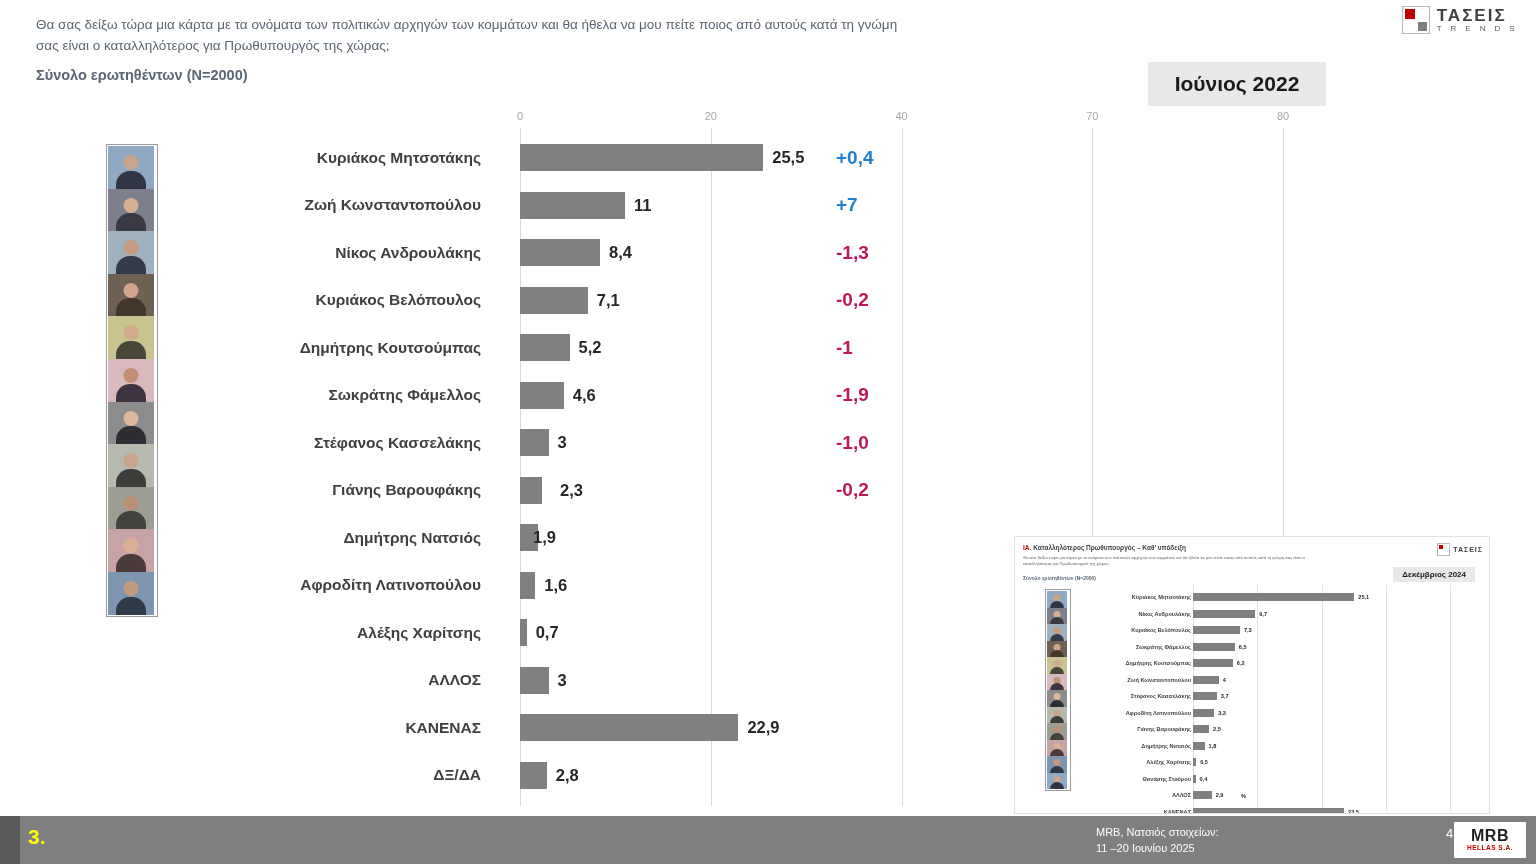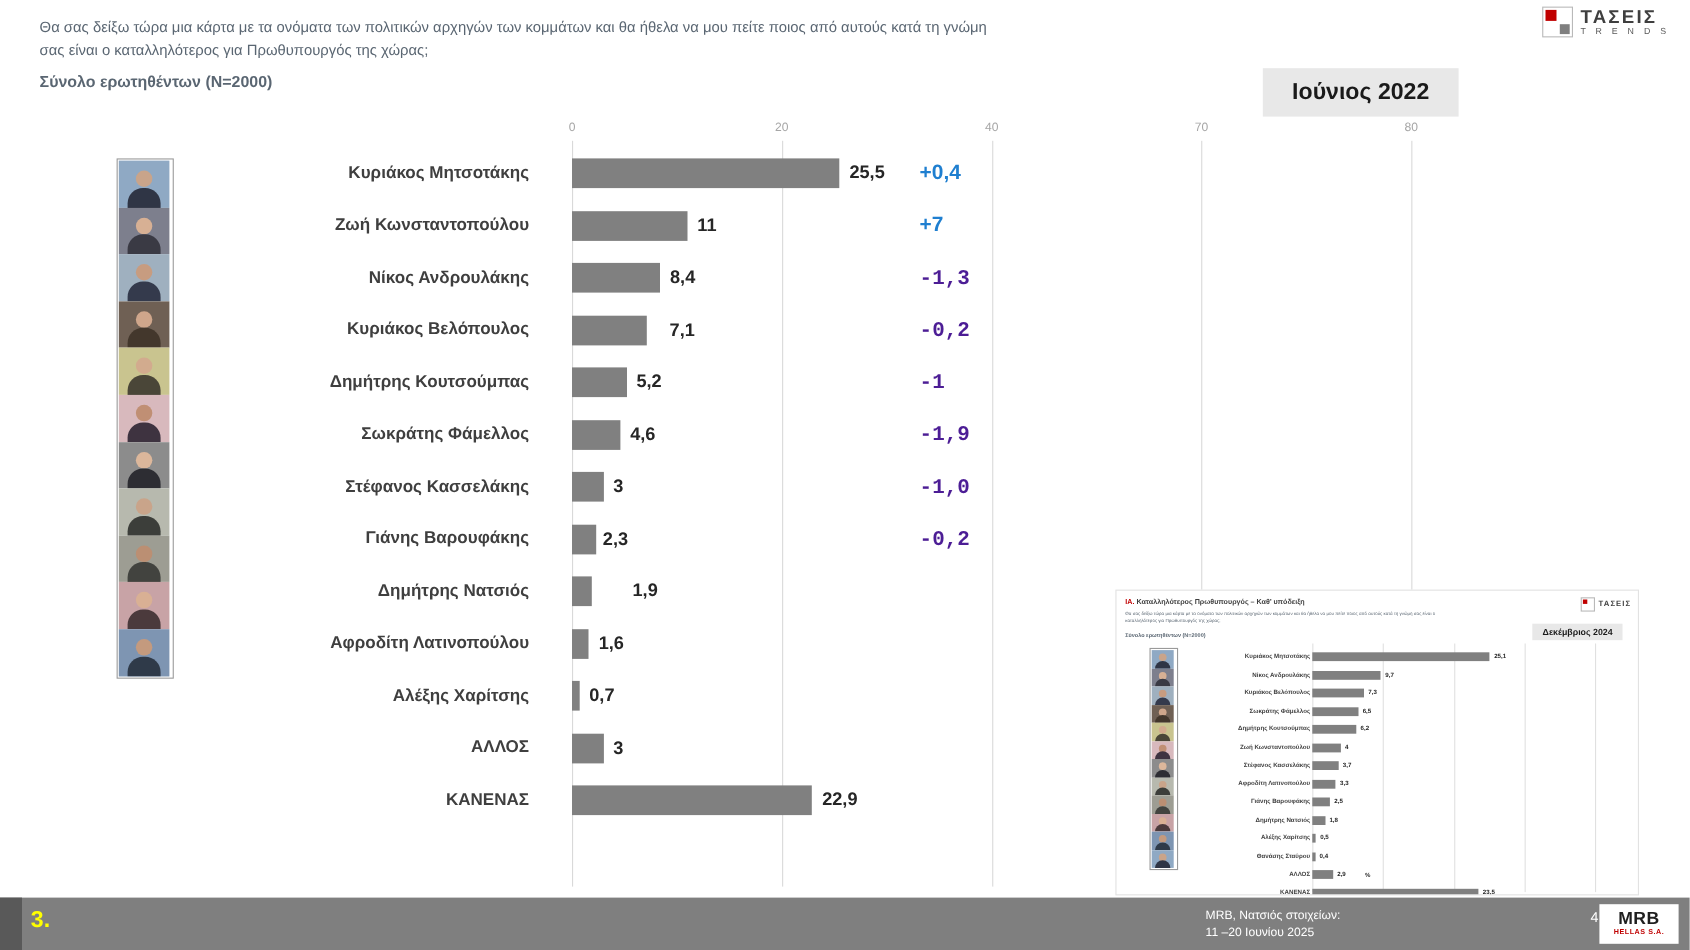--- a/index.html
+++ b/index.html
@@ -173,21 +173,21 @@
     white-space: nowrap;
   }
   .delta {
     position: absolute;
     left: 836px;
     font-size: 19px;
     font-weight: bold;
     white-space: nowrap;
   }
   .delta.pos { color: #1f7fd0; }
-  .delta.neg { color: #4c1d95; font-family: Liberation Mono, monospace; }
+  .delta.neg { color: #be185d; }
 
   
   .photo-strip {
     position: absolute;
     left: 106px;
     top: 144px;
     width: 48px;
     border: 1px solid #9a9a9a;
     background: #ffffff;
     padding: 1px;
@@ -515,21 +515,21 @@
       </div>
       <div class="row">
         <div class="row-label">Νίκος Ανδρουλάκης</div>
         <div class="bar" style="width: 80.115px; background: rgb(128, 128, 128);"></div>
         <div class="bar-value" style="left: 609.115px;">8,4</div>
         <div class="delta neg">-1,3</div>
       </div>
       <div class="row">
         <div class="row-label">Κυριάκος Βελόπουλος</div>
         <div class="bar" style="width: 67.7162px; background: rgb(128, 128, 128);"></div>
-        <div class="bar-value" style="left: 596.716px; margin-left: 12px;">7,1</div>
+        <div class="bar-value" style="left: 596.716px;">7,1</div>
         <div class="delta neg">-0,2</div>
       </div>
       <div class="row">
         <div class="row-label">Δημήτρης Κουτσούμπας</div>
         <div class="bar" style="width: 49.595px; background: rgb(128, 128, 128);"></div>
         <div class="bar-value" style="left: 578.595px;">5,2</div>
         <div class="delta neg">-1</div>
       </div>
       <div class="row">
         <div class="row-label">Σωκράτης Φάμελλος</div>
@@ -539,47 +539,52 @@
       </div>
       <div class="row">
         <div class="row-label">Στέφανος Κασσελάκης</div>
         <div class="bar" style="width: 28.6125px; background: rgb(128, 128, 128);"></div>
         <div class="bar-value" style="left: 557.612px;">3</div>
         <div class="delta neg">-1,0</div>
       </div>
       <div class="row">
         <div class="row-label">Γιάνης Βαρουφάκης</div>
         <div class="bar" style="width: 21.9362px; background: rgb(128, 128, 128);"></div>
-        <div class="bar-value" style="left: 548px;">2,3</div>
+        <div class="bar-value" style="left: 560px;">2,3</div>
         <div class="delta neg">-0,2</div>
       </div>
       <div class="row">
         <div class="row-label">Δημήτρης Νατσιός</div>
         <div class="bar" style="width: 18.1212px; background: rgb(128, 128, 128);"></div>
-        <div class="bar-value" style="left: 575px;">1,9</div>
+        <div class="bar-value" style="left: 533px;">1,9</div>
       </div>
       <div class="row">
         <div class="row-label">Αφροδίτη Λατινοπούλου</div>
         <div class="bar" style="width: 15.26px; background: rgb(128, 128, 128);"></div>
         <div class="bar-value" style="left: 544.26px;">1,6</div>
       </div>
       <div class="row">
         <div class="row-label">Αλέξης Χαρίτσης</div>
         <div class="bar" style="width: 6.67625px; background: rgb(128, 128, 128);"></div>
         <div class="bar-value" style="left: 535.676px;">0,7</div>
       </div>
       <div class="row">
         <div class="row-label">ΑΛΛΟΣ</div>
         <div class="bar" style="width: 28.6125px; background: rgb(128, 128, 128);"></div>
         <div class="bar-value" style="left: 557.612px;">3</div>
       </div>
       <div class="row">
         <div class="row-label">ΚΑΝΕΝΑΣ</div>
         <div class="bar" style="width: 218.409px; background: rgb(128, 128, 128);"></div>
         <div class="bar-value" style="left: 747.409px;">22,9</div>
+      </div>
+      <div class="row">
+        <div class="row-label">ΔΞ/ΔΑ</div>
+        <div class="bar" style="width: 26.705px; background: rgb(128, 128, 128);"></div>
+        <div class="bar-value" style="left: 555.705px;">2,8</div>
       </div>
     </div>
 
 </div>
 
 <div class="inset">
   <div class="inset-title">
     <span class="p">ΙΑ.</span>
     <span>Καταλληλότερος  Πρωθυπουργός – Καθ’ υπόδειξη</span>
   </div>

